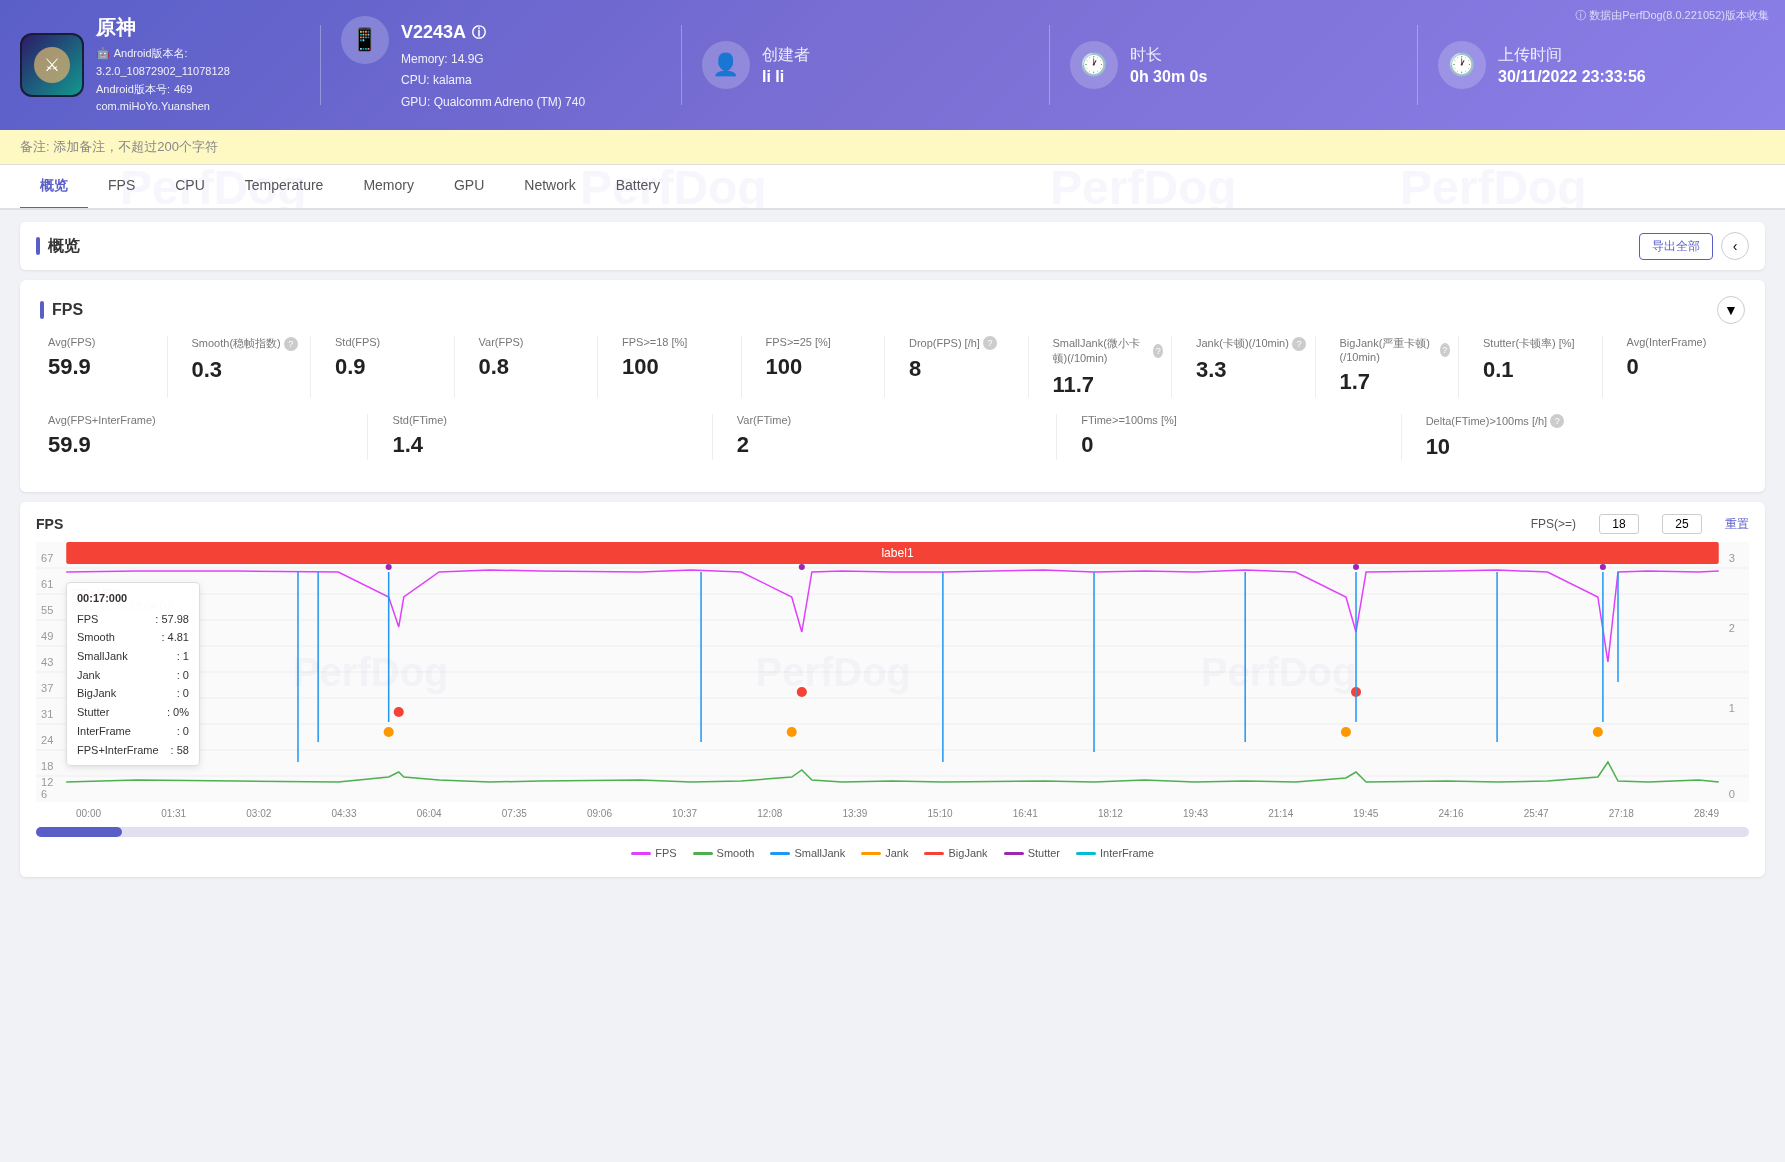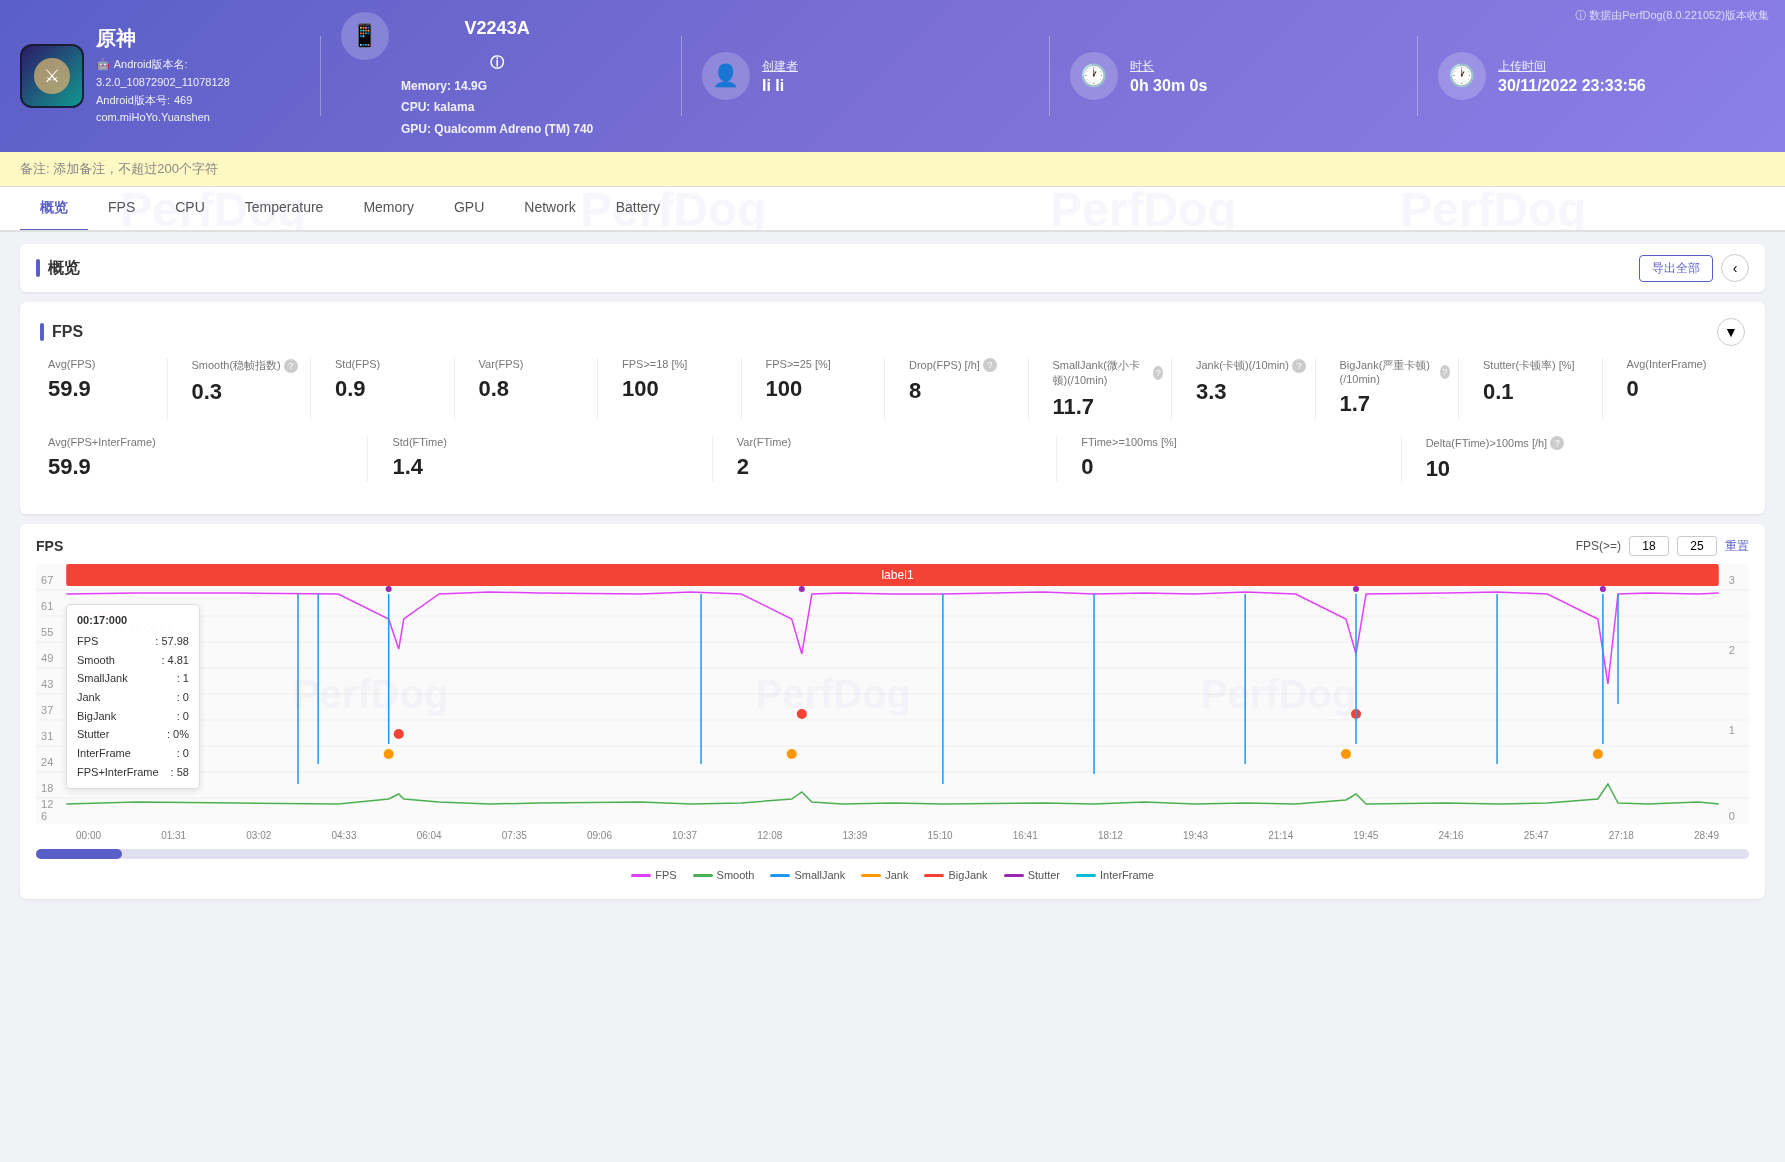--- a/index.html
+++ b/index.html
@@ -60,33 +60,33 @@
       width: 48px;
       height: 48px;
       border-radius: 50%;
       background: rgba(255,255,255,0.2);
       display: flex;
       align-items: center;
       justify-content: center;
       font-size: 22px;
       flex-shrink: 0;
     }
-    .stat-label { font-size: 12px; opacity: 0.85; margin-bottom: 2px; text-decoration: underline; }
+    .stat-label { font-size: 16px; opacity: 0.85; margin-bottom: 2px; }
     .stat-value { font-size: 16px; font-weight: bold; }
 
     .device-stat {
       display: flex;
       align-items: flex-start;
       gap: 12px;
       color: white;
       min-width: 320px;
     }
     .device-details { line-height: 1.8; }
-    .device-title { font-size: 18px; font-weight: bold; display: flex; align-items: center; gap: 6px; flex-direction: column; }
-    .device-meta { font-size: 12px; opacity: 0.9; font-weight: bold; }
+    .device-title { font-size: 18px; font-weight: bold; display: flex; align-items: center; gap: 6px; }
+    .device-meta { font-size: 12px; opacity: 0.9; }
 
     .top-right-info {
       position: absolute;
       top: 8px;
       right: 16px;
       color: rgba(255,255,255,0.7);
       font-size: 11px;
     }
     .header-wrapper { position: relative; }
 
@@ -240,21 +240,21 @@
       padding: 12px 16px;
       box-shadow: 0 1px 3px rgba(0,0,0,0.08);
     }
     .chart-header {
       display: flex;
       align-items: center;
       justify-content: space-between;
       margin-bottom: 8px;
     }
     .chart-title { font-size: 14px; font-weight: bold; color: #333; }
-    .fps-controls { display: flex; align-items: center; gap: 8px; font-size: 12px; color: #555; }
+    .fps-controls { display: flex; align-items: center; gap: 23px; font-size: 12px; color: #555; }
     .fps-input {
       width: 40px;
       border: 1px solid #ccc;
       border-radius: 3px;
       padding: 2px 4px;
       text-align: center;
       font-size: 12px;
     }
     .btn-reset {
       border: none;

